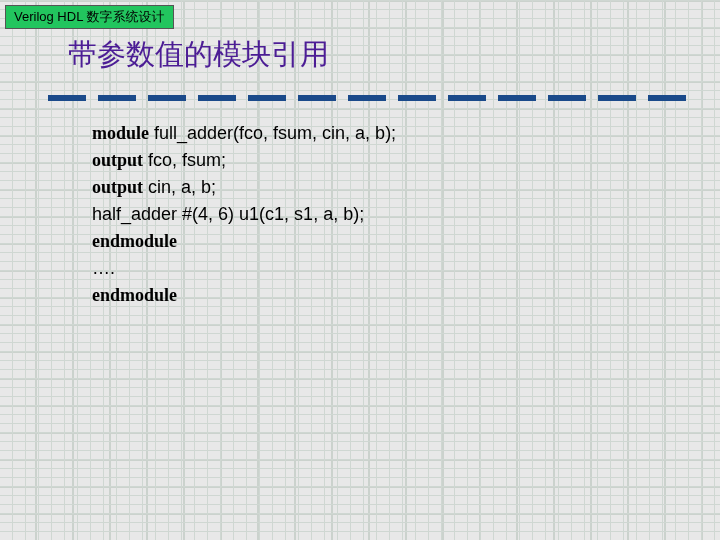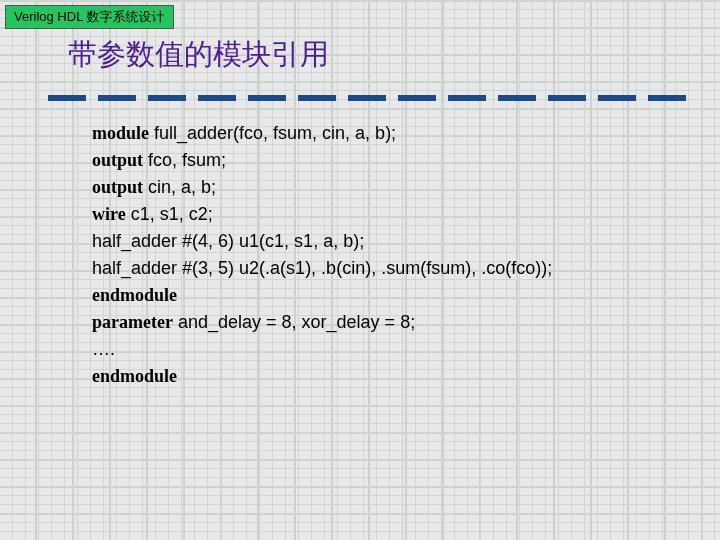--- a/index.html
+++ b/index.html
@@ -109,20 +109,17 @@
     <div class="dash"></div>
     <div class="dash"></div>
     <div class="dash"></div>
   <div class="dash"></div>
 </div>
 
 <div class="code-block">
   <div class="code-line"><span class="kw">module</span><span> full_adder(fco, fsum, cin, a, b);</span></div>
   <div class="code-line"><span class="kw">output</span><span> fco, fsum;</span></div>
   <div class="code-line"><span class="kw">output</span><span> cin, a, b;</span></div>
-  <div class="code-line"><span class="kw">wire</span><span> c1, s1, c2;</span></div>
   <div class="code-line"><span class="bold">half_adder #(4, 6)</span><span> u1(c1, s1, a, b);</span></div>
-  <div class="code-line"><span class="bold">half_adder #(3, 5)</span><span> u2(.a(s1), .b(cin), .sum(fsum), .co(fco));</span></div>
   <div class="code-line"><span class="kw">endmodule</span><span></span></div>
-  <div class="code-line"><span class="kw">parameter</span><span> and_delay = 8, xor_delay = 8;</span></div>
   <div class="code-line"><span class="bold">….</span><span></span></div>
   <div class="code-line"><span class="kw">endmodule</span><span></span></div>
 </div>
 
 </body></html>

